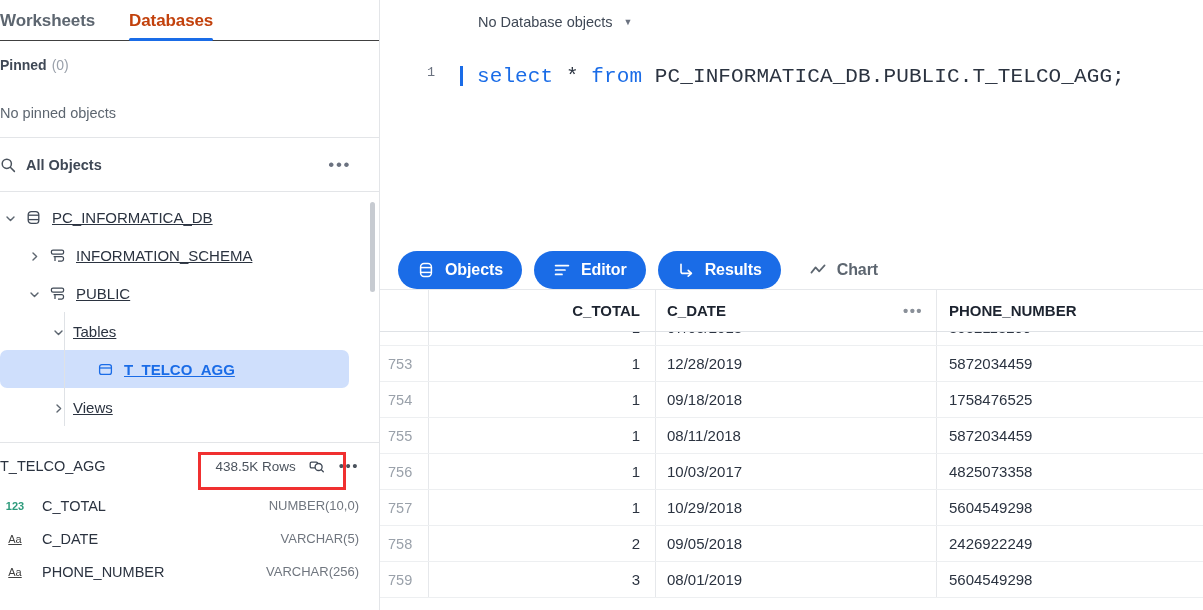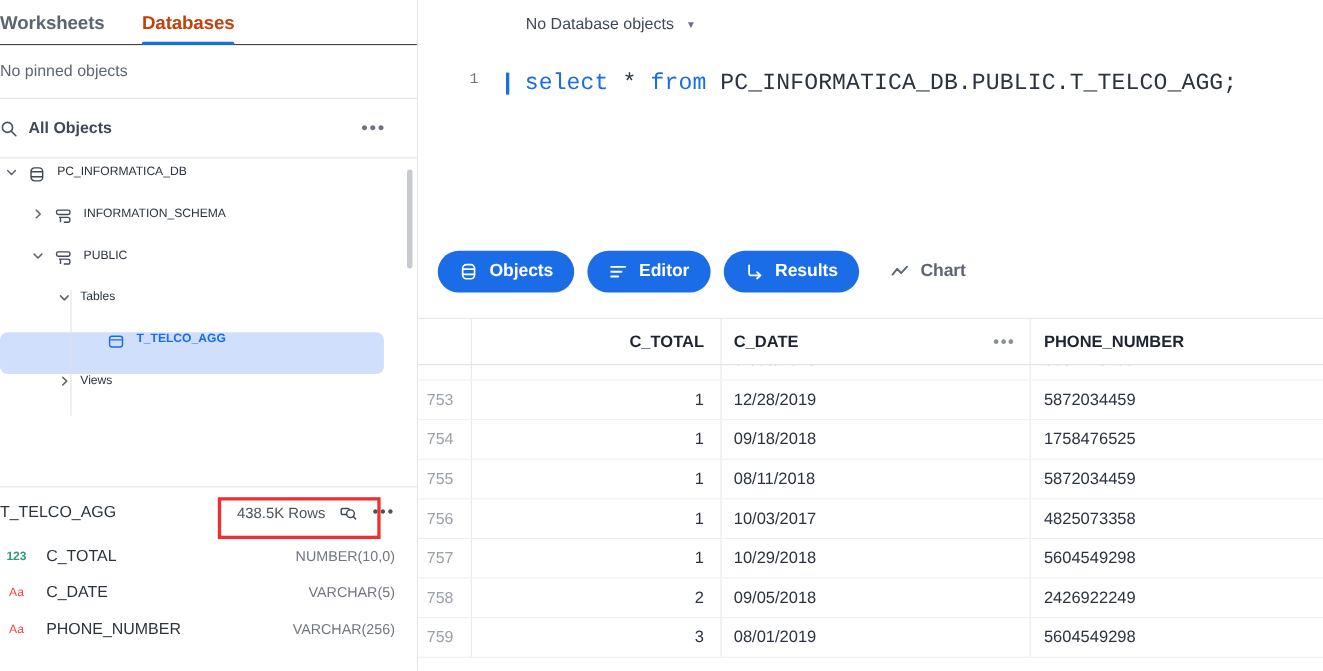--- a/index.html
+++ b/index.html
@@ -52,21 +52,21 @@
     border-bottom: 1px solid #e3e5e8; flex: 0 0 54px;
     padding-right: 28px; position: relative;
   }
   .allobj .search-ic { width: 16px; height: 16px; margin-right: 10px; flex: 0 0 16px; }
   .allobj .lbl { font-size: 14.5px; font-weight: bold; color: #3f4855; }
   .dots { margin-left: auto; color: #6b7280; font-size: 17px; letter-spacing: 1.6px; line-height: 8px; }
 
   
   .tree { flex: 1 1 auto; position: relative; overflow: hidden; padding-top: 6px; }
   .tree-scroll { position: absolute; right: 4px; top: 10px; width: 5px; height: 90px; background: #c7cbd1; border-radius: 3px; }
-  .tnode { height: 38px; display: flex; align-items: flex-start; font-size: 11px; color: #2b3340; position: relative; }
+  .tnode { height: 38px; display: flex; align-items: center; font-size: 15px; color: #2b3340; position: relative; text-decoration: underline; }
   .tnode .caret { width: 13px; height: 13px; flex: 0 0 13px; margin-right: 8px; color: #5d6670; }
   .tnode .caret.blank { visibility: hidden; }
   .tnode .tic { width: 17px; height: 17px; flex: 0 0 17px; margin-right: 10px; color: #3f4855; }
   .tnode.sel { background: #cfdffc; border-radius: 7px; color: #1a6ce7; font-weight: bold; }
   .tnode.sel .tic { color: #1a6ce7; }
   .tnode .lbl { white-space: nowrap; }
   .depth0 { padding-left: 4px; }
   .depth1 { padding-left: 28px; }
   .depth2 { padding-left: 52px; }
   .depth3 { padding-left: 76px; margin-right: 30px; }
@@ -76,21 +76,21 @@
   .detail { flex: 0 0 168px; border-top: 1px solid #e3e5e8; position: relative; }
   .drow {
     height: 33px; display: flex; align-items: center;
     font-size: 14.5px; color: #2b3340; padding-right: 20px;
   }
   .drow.title { height: 46px; }
   .dname { white-space: nowrap; }
   .dtype { margin-left: auto; color: #70767f; font-size: 13px; }
   .ticon { width: 30px; flex: 0 0 30px; font-size: 11px; font-weight: bold; text-align: center; margin-right: 12px; }
   .ticon.num { color: #2e9b7c; }
-  .ticon.txt { color: #ef4444; font-weight: normal; }
+  .ticon.txt { color: #404040; font-weight: normal; text-decoration: underline; }
   .rowsbox { margin-left: auto; display: flex; align-items: center; }
   .rows-label { font-size: 13.5px; color: #4b535d; }
   .zoom-ic { width: 17px; height: 17px; margin-left: 12px; color: #3f4855; }
   .tinydots { margin-left: 14px; color: #4b535d; font-size: 15px; letter-spacing: 1.5px; line-height: 6px; }
   .redbox {
     position: absolute; left: 198px; top: 9px; width: 148px; height: 38px;
     border: 3px solid #f03030; pointer-events: none;
   }
 
   
@@ -101,21 +101,21 @@
   .dbsel .chev { margin-left: 11px; color: #6b7280; font-size: 9px; }
 
   .editor { flex: 0 0 184px; position: relative; }
   .ed-line { display: flex; align-items: flex-start; padding-top: 21px; }
   .ln { width: 55px; text-align: right; font-family: "Liberation Mono", monospace; font-size: 13.5px; color: #6b7280; padding-right: 0; }
   .caretbar { width: 3px; height: 20px; background: #1a6ce7; margin-left: 25px; margin-top: 1px; flex: 0 0 3px; }
   .code { margin-left: 14px; font-family: "Liberation Mono", monospace; font-size: 21px; letter-spacing: 0.1px; white-space: pre; }
   .kw { color: #1a6ce7; }
   .plain { color: #2b3340; }
 
-  .btnrow { flex: 0 0 62px; display: flex; align-items: flex-start; padding-left: 18px; border-bottom: 1px solid #e6e8eb; }
+  .btnrow { flex: 0 0 62px; display: flex; align-items: flex-end; padding-left: 18px; border-bottom: 1px solid #e6e8eb; }
   .pill {
     height: 38px; border-radius: 19px; background: #1a6ce7; color: #fff;
     display: flex; align-items: center; padding: 0 19px; margin-right: 12px;
     font-size: 16px; font-weight: bold; letter-spacing: -0.1px;
   }
   .pill .pic { width: 18px; height: 18px; margin-right: 10px; flex: 0 0 18px; }
   .pill.ghost { background: transparent; color: #5d6670; padding-left: 16px; }
   .pill.ghost .pic { color: #5d6670; }
 
   
@@ -139,20 +139,24 @@
 
 <div class="app">
 
   <div class="sidebar">
 
     <div class="tabbar">
       <div class="tab first">Worksheets</div>
       <div class="tab active">Databases</div>
     </div>
 
+    <div class="pinned-row">
+      <span class="pinned-label">Pinned</span>
+      <span class="pinned-count">(0)</span>
+    </div>
 
     <div class="nopinned">
       <span>No pinned objects</span>
     </div>
 
     <div class="allobj">
       <span class="search-ic">
         <svg viewBox="0 0 16 16" fill="none" stroke="#4b535d" stroke-width="1.5">
           <circle cx="6.8" cy="6.8" r="4.6"></circle>
             <line x1="10.3" y1="10.3" x2="14.4" y2="14.4" stroke-linecap="round"></line>

